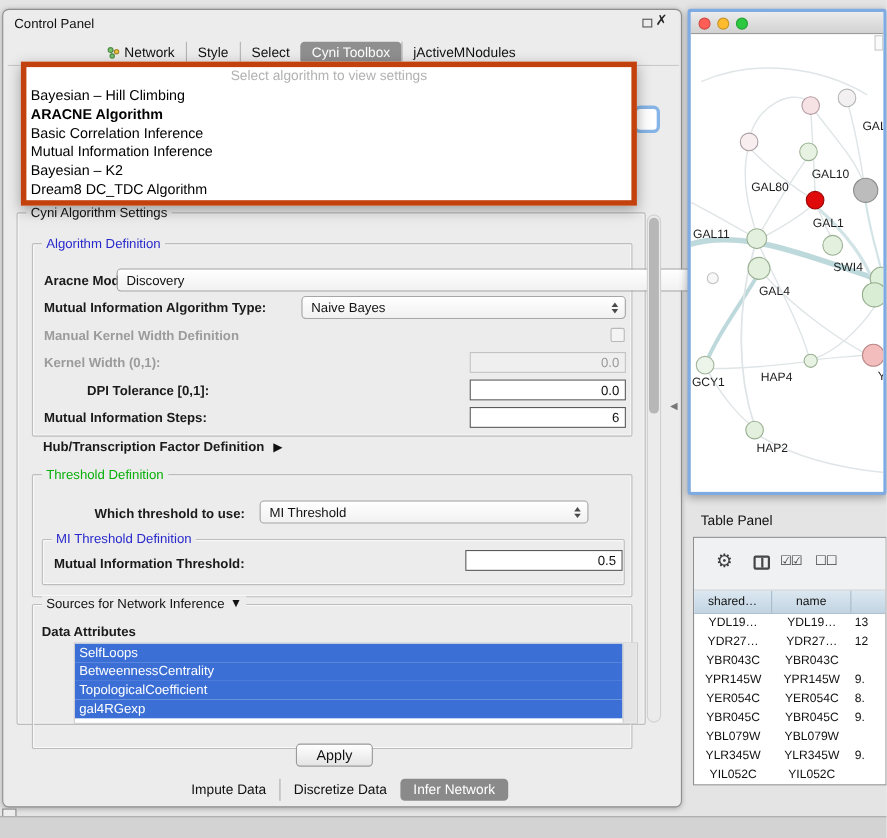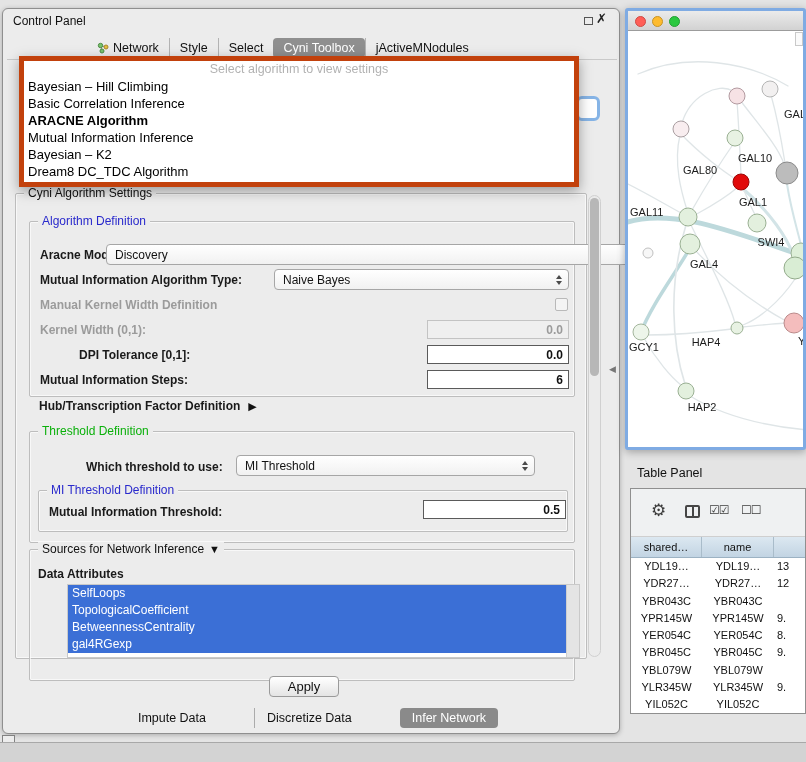--- a/index.html
+++ b/index.html
@@ -29,38 +29,38 @@
   .gtitle.blue{color:#2929cc;}
   .gtitle.green{color:#0ab00a;}
   .lbl{position:absolute;font-weight:bold;font-size:12px;white-space:nowrap;color:#1a1a1a;}
   .lbl.disabled{color:#9b9b9b;}
   .combo{position:absolute;height:21px;background:linear-gradient(#ffffff,#f1f1f1);border:1px solid #a6a6a6;border-radius:4px;display:flex;align-items:center;padding:0 6px 0 8px;font-size:12px;}
   .combo .val{flex:1;}
   .arrows{display:flex;flex-direction:column;gap:2px;align-items:center;}
   .arrows i{display:block;width:0;height:0;border-left:3.5px solid transparent;border-right:3.5px solid transparent;}
   .arrows i.up{border-bottom:4px solid #4a4a4a;}
   .arrows i.dn{border-top:4px solid #4a4a4a;}
-  .tfield{position:absolute;height:19px;border:1px solid #5a5a5a;background:#fff;font-size:12px;text-align:right;padding:0 5px;font-family:inherit;color:#111;font-weight:bold;}
+  .tfield{position:absolute;height:19px;border:1px solid #5a5a5a;background:#fff;font-size:12px;text-align:right;padding:0 5px;font-family:inherit;color:#111;}
   .tfield.disabled{border-color:#c3c3c3;background:#efefef;color:#9b9b9b;}
   .checkbox{position:absolute;width:13px;height:13px;border:1px solid #b9b9b9;background:#f4f4f4;border-radius:2px;}
   .hub-row{position:absolute;left:36px;top:390px;display:flex;align-items:center;gap:8px;}
   .tri{font-size:11px;color:#111;}
 
   .attr-list{position:absolute;display:flex;background:#fff;border:1px solid #c9c9c9;overflow:hidden;margin-left:20px;}
   .attr-items{flex:1;background:#fff;}
   .attr-item{height:17px;line-height:17px;background:#3b6fd6;color:#fff;font-size:12px;padding-left:4px;white-space:nowrap;}
   .attr-sb{width:13px;background:#e4e4e4;border-left:1px solid #cfcfcf;}
 
   .sb-track{position:absolute;left:585px;top:186px;width:13px;height:462px;background:#ebebeb;border:1px solid #d0d0d0;border-radius:7px;}
   .sb-thumb{position:absolute;left:1px;top:2px;width:9px;height:178px;background:#b7b7b7;border-radius:5px;}
 
   .btn{position:absolute;left:266px;top:667px;width:70px;height:21px;border:1px solid #9a9a9a;border-radius:4px;background:linear-gradient(#fff,#e4e4e4);font-size:13px;text-align:center;line-height:19px;}
   .btabs{position:absolute;left:0;top:699px;width:618px;display:flex;justify-content:center;}
   .btab{padding:3px 12px;font-size:12.5px;white-space:nowrap;}
-  .btab + .btab{border-left:1px solid #ababab;margin-left:36px;}
+  .btab + .btab{border-left:1px solid #ababab;}
   .btab.active{background:#8a8a8a;color:#fff;border-radius:4px;border-left:none;}
 
   
   .netwin{position:absolute;left:625px;top:8px;width:181px;height:442px;border:3px solid #7fabe3;border-radius:3px;background:#fff;overflow:hidden;box-shadow:0 2px 8px rgba(0,0,0,.3);}
   .net-tb{position:absolute;left:0;top:0;right:0;height:20px;background:linear-gradient(#ebebeb,#d2d2d2);border-bottom:1px solid #9c9c9c;}
   .light{position:absolute;top:4.5px;width:11px;height:11px;border-radius:50%;}
   .light.red{left:7px;background:#ff5e57;border:1px solid #cf4a44;}
   .light.yellow{left:24px;background:#febb2e;border:1px solid #c79325;}
   .light.green{left:41px;background:#2bc840;border:1px solid #23a035;}
   .net-content{position:absolute;left:0;top:21px;right:0;bottom:0;background:#fff;}
@@ -126,22 +126,22 @@
         </div>
       </div>
     <div class="tabs-underline"></div>
 
     <div class="focus-box"></div>
 
     <div class="popup">
       <div class="popup-ph">Select algorithm to view settings</div>
       <div>
           <div class="dd-item">Bayesian – Hill Climbing</div>
+          <div class="dd-item sel">ARACNE Algorithm</div>
           <div class="dd-item">Basic Correlation Inference</div>
-          <div class="dd-item sel">ARACNE Algorithm</div>
           <div class="dd-item">Mutual Information Inference</div>
           <div class="dd-item">Bayesian – K2</div>
           <div class="dd-item">Dream8 DC_TDC Algorithm</div>
         </div>
     </div>
 
     <div class="gbox" style="left:12px;top:184px;width:572px;height:466px;">
       <span class="gtitle">Cyni Algorithm Settings</span>
     </div>
 
@@ -205,22 +205,22 @@
 
     <div class="gbox" style="left:26px;top:540px;width:546px;height:132px;">
       <span class="gtitle">
         <span>Sources for Network Inference</span>
         <span class="tri">▼</span>
       </span>
       <span class="lbl" style="left:8px;top:17px;">Data Attributes</span>
       <div class="attr-list" style="left:17px;top:34px;width:513px;height:74px;">
         <div class="attr-items">
             <div class="attr-item">SelfLoops</div>
+            <div class="attr-item">BetweennessCentrality</div>
             <div class="attr-item">TopologicalCoefficient</div>
-            <div class="attr-item">BetweennessCentrality</div>
             <div class="attr-item">gal4RGexp</div>
           </div>
         <div class="attr-sb"></div>
       </div>
     </div>
 
     <div class="sb-track">
       <div class="sb-thumb"></div>
     </div>
 

